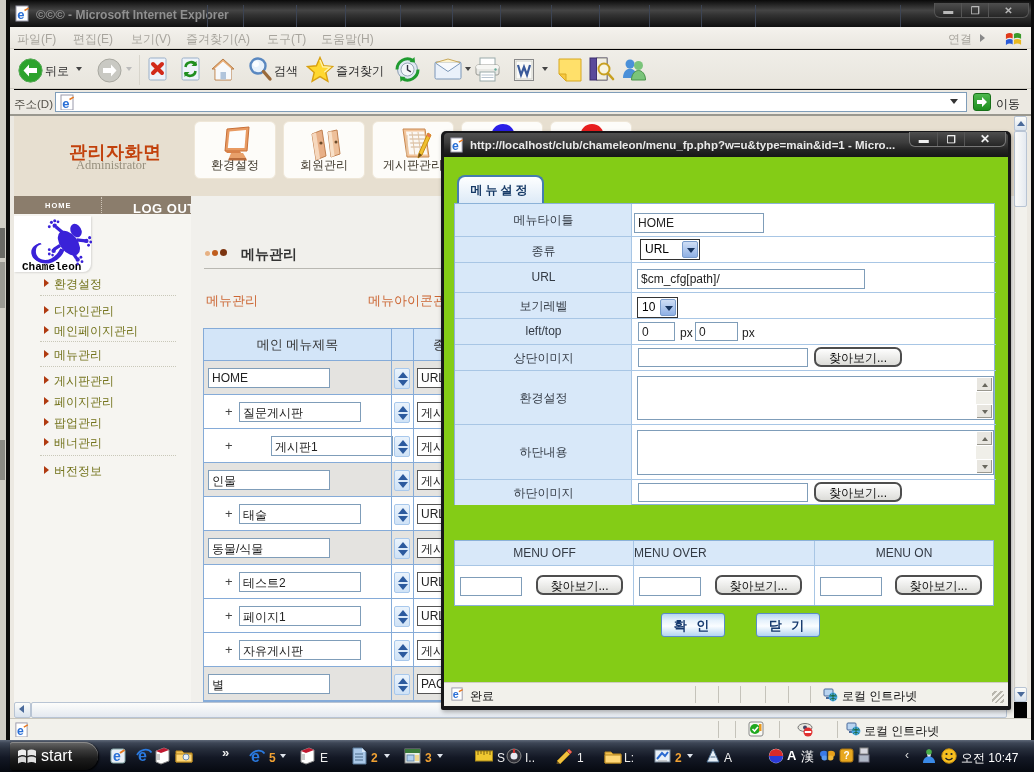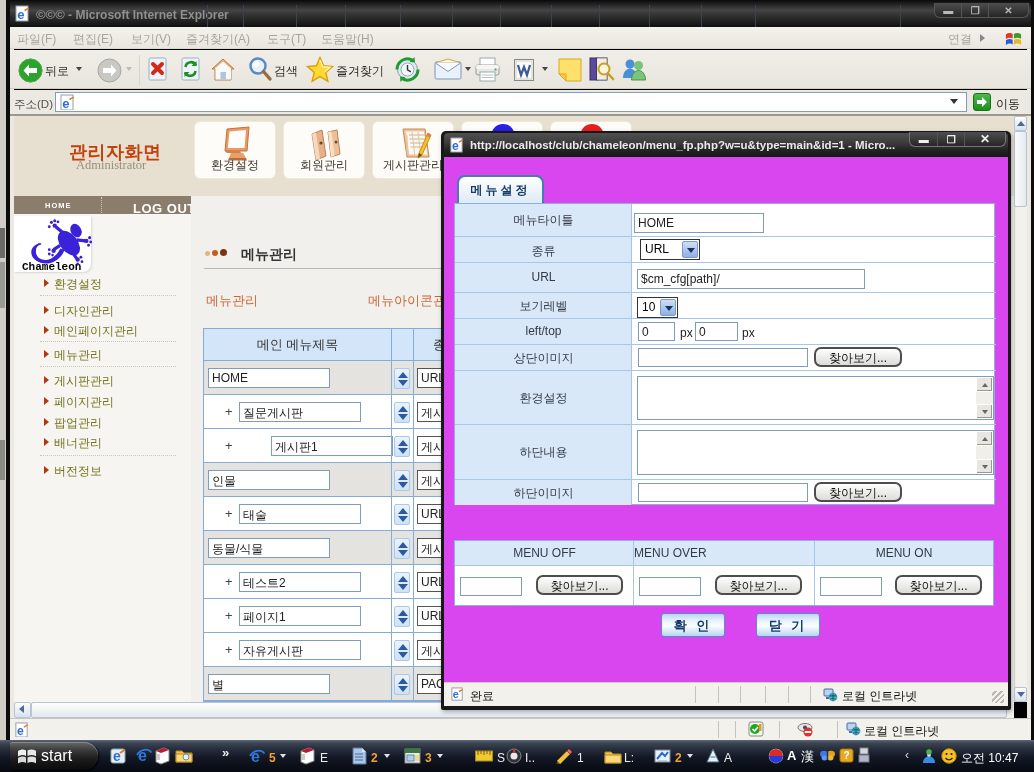--- a/index.html
+++ b/index.html
@@ -28,21 +28,21 @@
 #logobox{left:0;top:100px;width:77px;height:56px;background:#fff;border-radius:0 0 8px 0;box-shadow:1px 1px 2px rgba(0,0,0,.12);}
 .smenu{position:absolute;left:40px;font-size:12px;color:#73731c;}
 .sbull{position:absolute;left:30px;width:0;height:0;border-left:5px solid #b03a10;border-top:4px solid transparent;border-bottom:4px solid transparent;}
 .sdot{position:absolute;left:26px;width:136px;border-top:1px dotted #c9c8b9;}
 
 #mainc{left:177px;top:80px;width:823px;height:506px;background:#f1f0ec;}
 .xpinput{position:absolute;background:#fff;border:1px solid #7f9db9;font-size:12px;color:#222;padding:2px 0 0 3px;}
 
 #popup{left:441px;top:131px;width:570px;height:579px;background:#18181a;border-radius:5px 5px 2px 2px;box-shadow:1px 2px 4px rgba(0,0,0,.3);}
 #ptitle{left:3px;top:2px;width:564px;height:24px;background:linear-gradient(#505050 0%,#3c3c3c 40%,#242424 70%,#161616 100%);border-radius:4px 4px 0 0;}
-#pclient{left:3px;top:26px;width:564px;height:525px;background:#d946ef;}
+#pclient{left:3px;top:26px;width:564px;height:525px;background:#84cc16;}
 #pstatus{left:3px;top:551px;width:564px;height:24px;background:#f2f1eb;border-top:1px solid #cfccc3;}
 .brw{position:absolute;height:20px;background:linear-gradient(#fefefe,#dcdcd8);border:2px solid #4d4d4d;border-radius:7px;font-size:12px;color:#111;text-align:center;padding-top:1px;}
 .flb{position:absolute;left:0;width:177px;text-align:center;font-size:12px;color:#333a44;}
 .xpsel{position:absolute;background:#fff;border:1px solid #333;font-size:12px;color:#000;padding:2px 0 0 4px;}
 .selbtn{position:absolute;right:1px;top:1px;bottom:1px;width:16px;background:linear-gradient(#cfdef5,#8fb0e4);border:1px solid #7a9ccc;border-radius:2px;}
 .selarr{position:absolute;left:4px;top:6px;width:0;height:0;border-top:5px solid #16335e;border-left:4px solid transparent;border-right:4px solid transparent;}
 .txa{position:absolute;background:#fff;border:1px solid #7f9db9;}
 .tsb{position:absolute;right:0;top:0;bottom:0;width:17px;background:#f0efe9;}
 .tsbu,.tsbd{position:absolute;left:0;width:17px;height:15px;background:linear-gradient(#fdfdfb,#d8d6cе);background:#e8e6e0;border:1px solid #fff;box-shadow:inset -1px -1px 0 #9a988f;}
 .tsbu{top:0;}.tsbd{bottom:0;}

